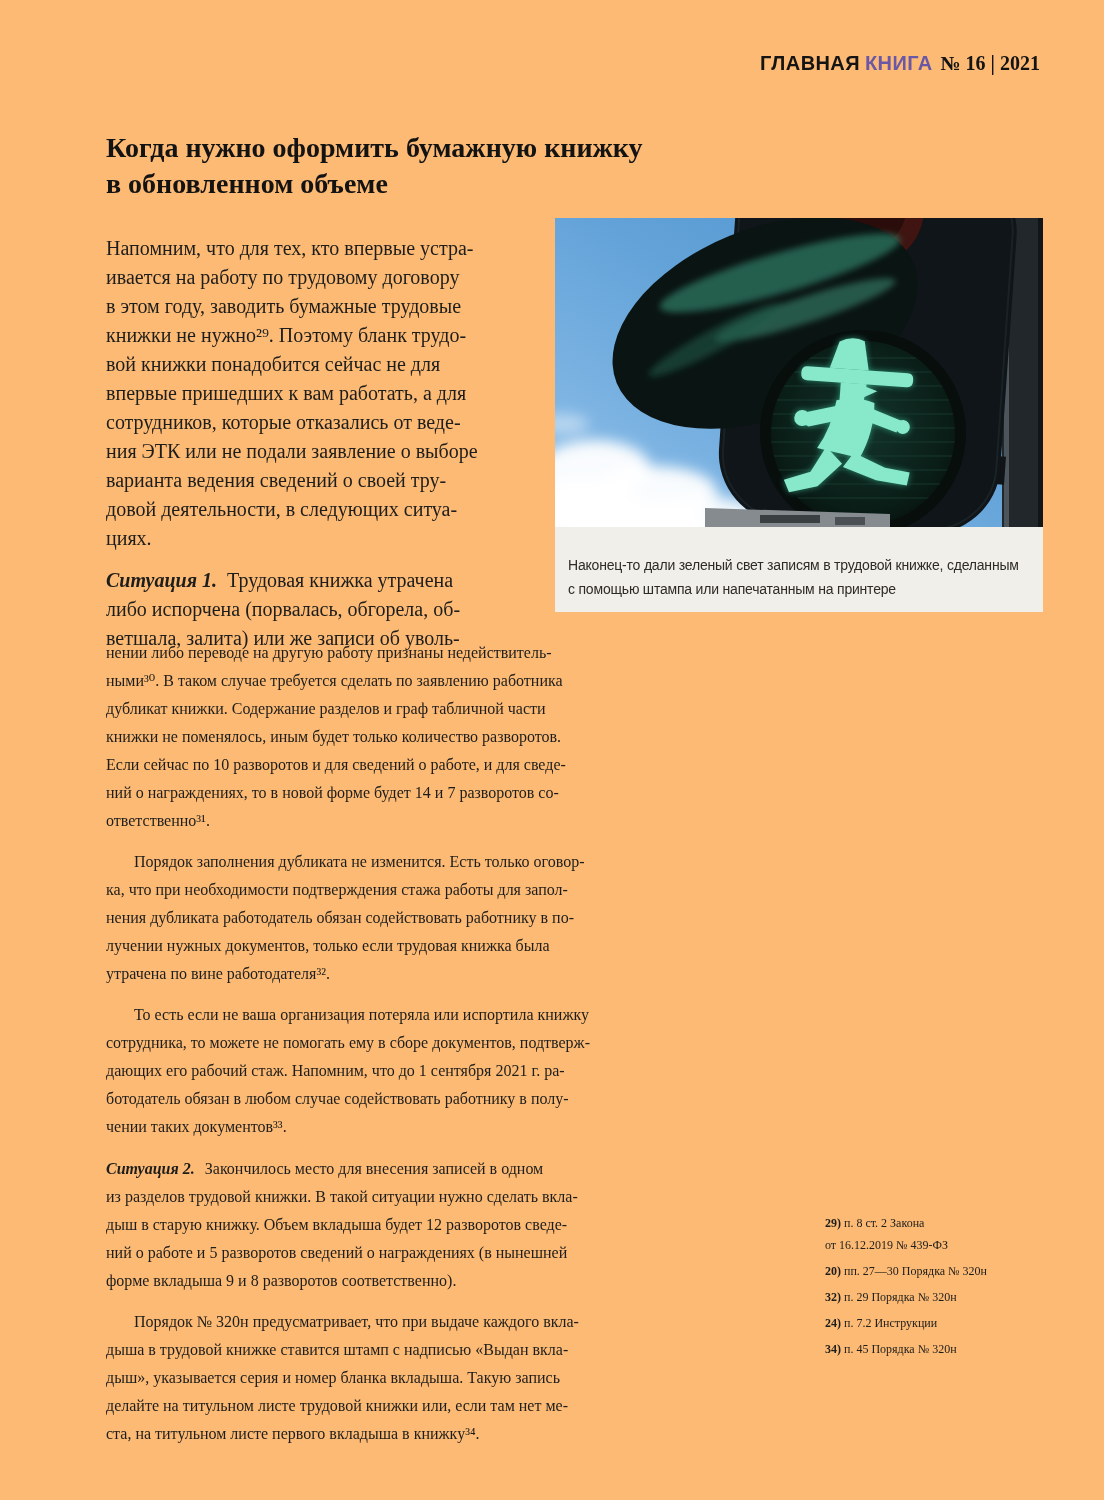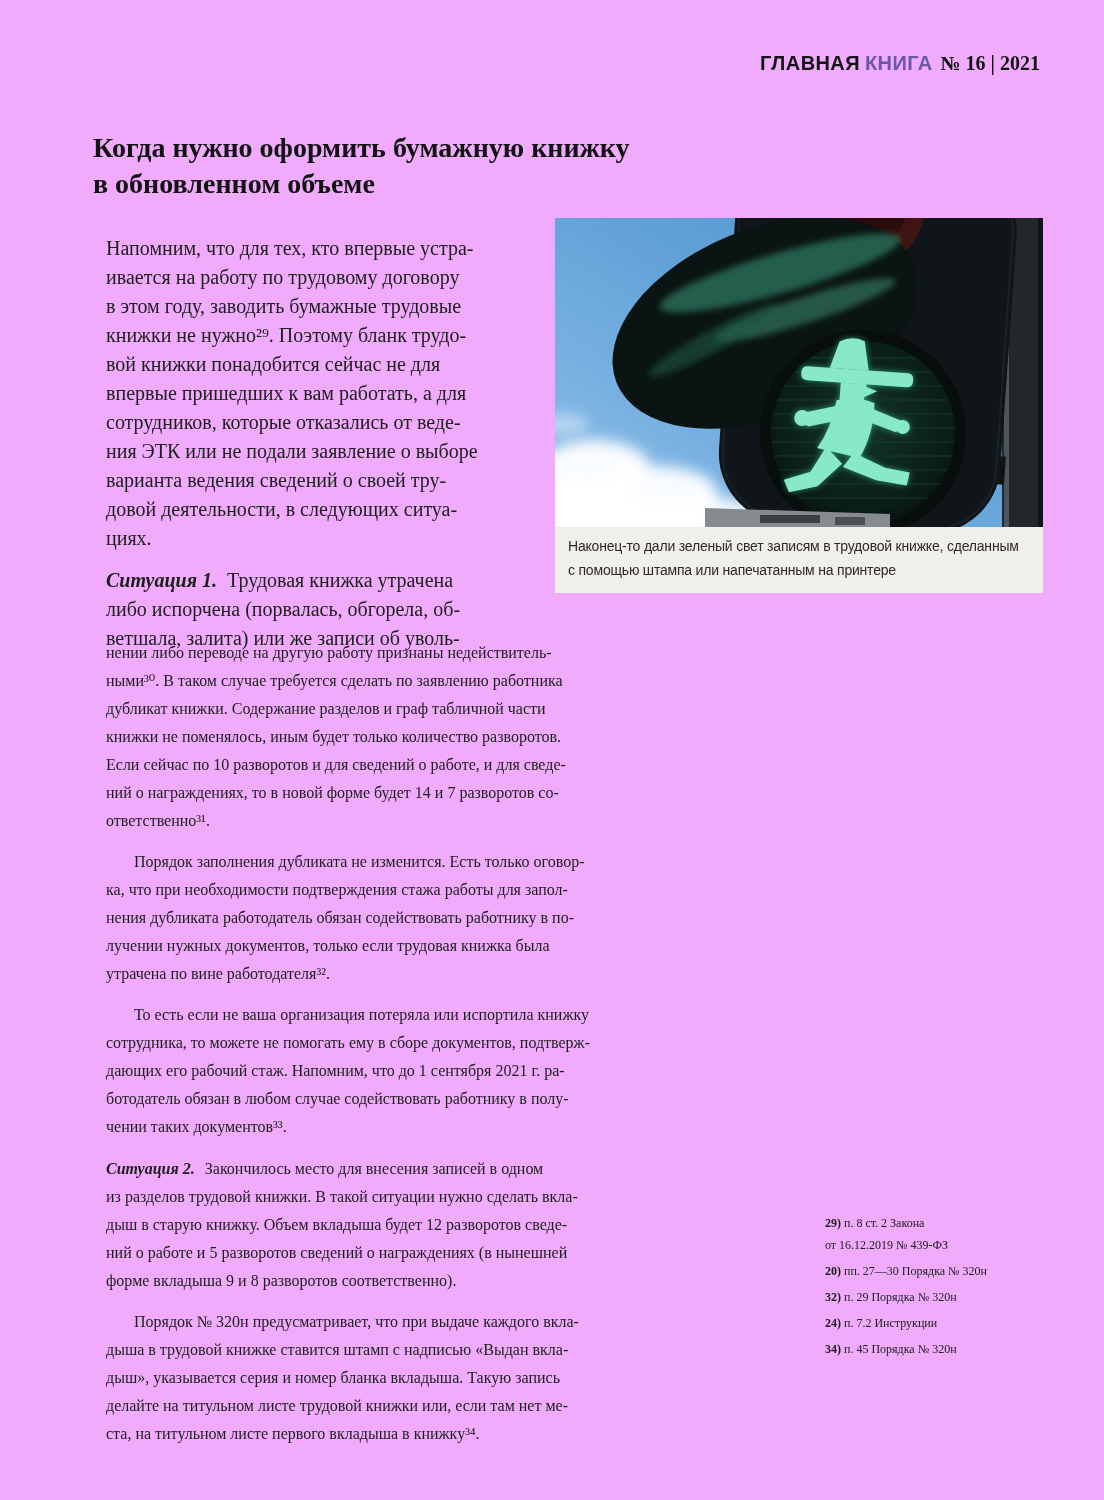--- a/index.html
+++ b/index.html
@@ -1,43 +1,43 @@
 <!DOCTYPE html>
 <html lang="ru"><head>
 <meta charset="utf-8">
 <style>
   html,body{margin:0;padding:0;background:#ffffff;}
-  .page{position:relative;width:1104px;height:1500px;background:#f0abfc;overflow:hidden;
+  .page{position:relative;width:1104px;height:1500px;background:#fdba74;overflow:hidden;
         font-family:"Liberation Serif","DejaVu Serif",serif;color:#1d1d1b;}
 
   
   .runhead{position:absolute;top:52px;right:64px;white-space:nowrap;font-size:20px;font-weight:bold;}
   .brand{font-family:"Liberation Sans","DejaVu Sans",sans-serif;letter-spacing:.4px;color:#141414;}
   .brand.purple{color:#6a58a6;margin-left:5px;}
   .issue{margin-left:8px;color:#141414;}
 
   
-  .title{position:absolute;left:93px;top:130px;margin:0;width:720px;
+  .title{position:absolute;left:106px;top:130px;margin:0;width:720px;
          font-size:28px;line-height:36px;font-weight:bold;color:#131313;white-space:pre-line;}
 
   
   .pre{white-space:pre-line;}
   .col-text{position:absolute;left:93px;top:221px;width:452px;font-size:20px;line-height:29px;}
   .wide-text{position:absolute;left:93px;top:626px;width:712px;font-size:16px;line-height:28px;}
   .col-text p,.wide-text p{margin:13px;}
   .sit-gap{margin-top:7px !important;}
   .sit2-gap{margin-top:14px !important;}
   .indent{text-indent:28px;}
   .sit-label{font-style:italic;font-weight:bold;margin-right:10px;}
 
   
   .photo-block{position:absolute;left:555px;top:218px;width:488px;margin:0;}
   .photo-block svg{display:block;}
   .caption{background:#f1efe9;color:#2e2a26;font-family:"Liberation Sans","DejaVu Sans",sans-serif;
-           font-size:14px;letter-spacing:-0.2px;line-height:24px;padding:7px 8px 11px 13px;white-space:pre-line;}
+           font-size:14px;letter-spacing:-0.2px;line-height:24px;padding:26px 8px 11px 13px;white-space:pre-line;}
 
   
   .footnotes{position:absolute;left:825px;top:1212px;width:238px;font-size:12px;line-height:22px;color:#1d1d1b;}
   .fn{margin-bottom:4px;}
   .fn b{font-weight:bold;}
   .fn span{white-space:pre-line;}
 
   
   .folio{position:absolute;top:1462px;right:64px;font-size:30px;color:#131313;margin-top:43px;}
 </style>

